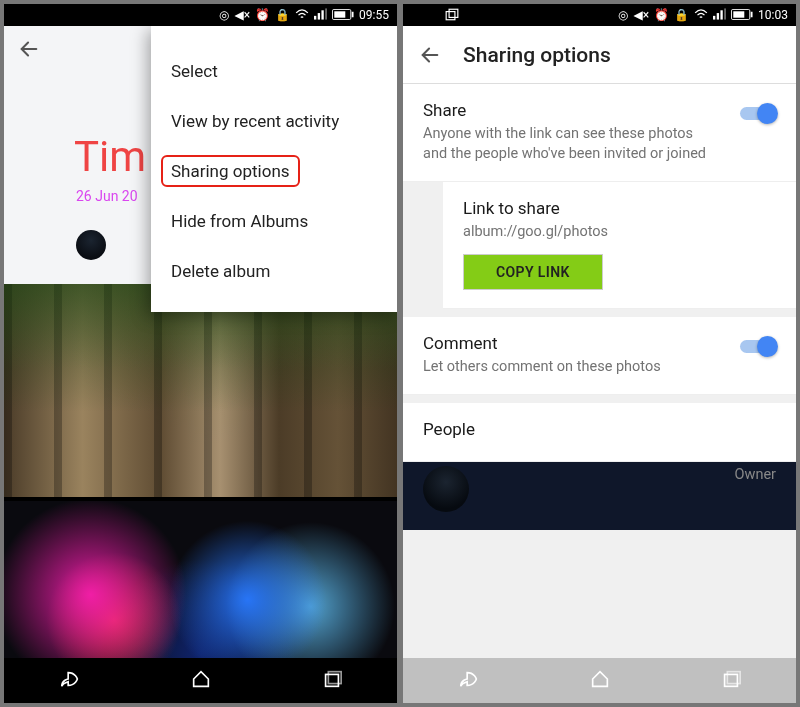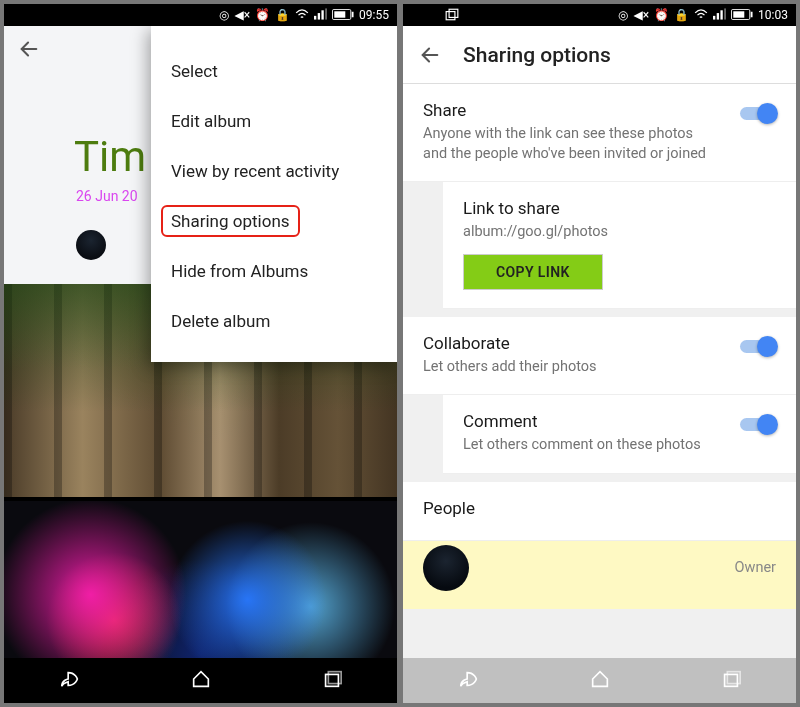--- a/index.html
+++ b/index.html
@@ -57,21 +57,21 @@
     font-size: 20px;
     color: #555;
     z-index: 3;
   }
   .album-title {
     position: absolute;
     top: 106px;
     left: 70px;
     font-size: 42px;
     font-weight: 400;
-    color: #4d7c0f;
+    color: #ef4444;
     z-index: 1;
   }
   .album-date {
     position: absolute;
     top: 162px;
     left: 72px;
     font-size: 14px;
     color: #d946ef;
     z-index: 1;
   }
@@ -220,24 +220,23 @@
     border: 1px solid #ccc;
     padding: 9px 32px;
     font-size: 14px;
     font-weight: 600;
     letter-spacing: 0.4px;
     background: #84cc16;
     color: #222;
   }
   .owner-row {
     display:flex;
-    align-items:center;
     justify-content:space-between;
     padding: 4px 20px 18px;
-    background:#fef9c3;
+    background:#0f172a;
   }
   .owner-row .avatar {
     width: 46px; height: 46px;
     border-radius: 50%;
     background: radial-gradient(circle at 50% 35%, #1b2430 0%, #060a10 70%);
   }
   .owner-row .owner-label {
     font-size: 14.5px;
     color: #888;
   }
@@ -287,21 +286,20 @@
     </div>
     <div class="album-title">Tim</div>
     <div class="album-date">26 Jun 20</div>
     <div class="album-avatar"></div>
 
     <div class="photo1"></div>
     <div class="photo2"></div>
 
     <div class="menu">
       <div class="menu-item"><span>Select</span></div>
-      <div class="menu-item"><span>Edit album</span></div>
       <div class="menu-item"><span>View by recent activity</span></div>
       <div class="menu-item highlight"><span>Sharing options</span></div>
       <div class="menu-item"><span>Hide from Albums</span></div>
       <div class="menu-item"><span>Delete album</span></div>
     </div>
   </div>
 
   <div class="navbar">
     <span class="nav-icon">
       <svg viewBox="0 0 24 24" fill="none" stroke="#fff" stroke-width="1.8">
@@ -386,32 +384,20 @@
     </div>
 
     <div class="section">
       <h3>Link to share</h3>
       <p>album://goo.gl/photos</p>
       <div class="copy-btn">COPY LINK</div>
     </div>
 
     <div class="gap"></div>
 
-    <div class="section">
-      <div class="srow">
-        <div class="stext">
-          <h3>Collaborate</h3>
-          <p>Let others add their photos</p>
-        </div>
-        <div class="toggle">
-          <div class="track"></div>
-            <div class="thumb"></div>
-        </div>
-      </div>
-    </div>
 
     <div class="section">
       <div class="srow">
         <div class="stext">
           <h3>Comment</h3>
           <p>Let others comment on these photos</p>
         </div>
         <div class="toggle">
           <div class="track"></div>
             <div class="thumb"></div>

